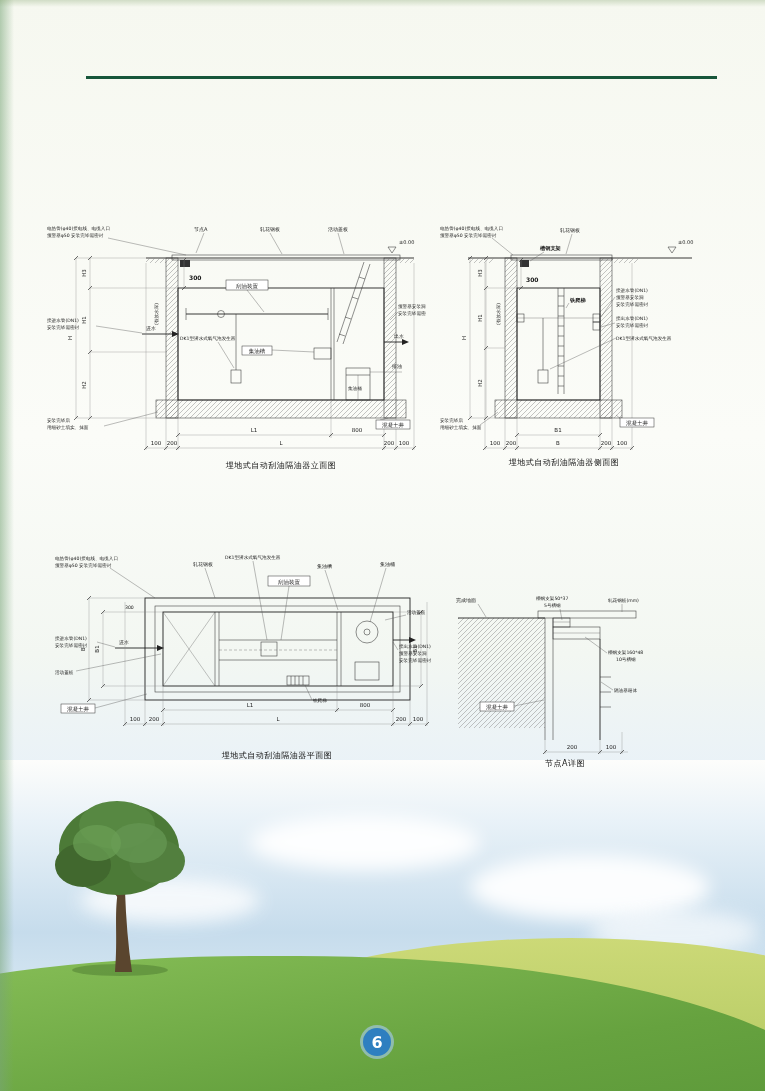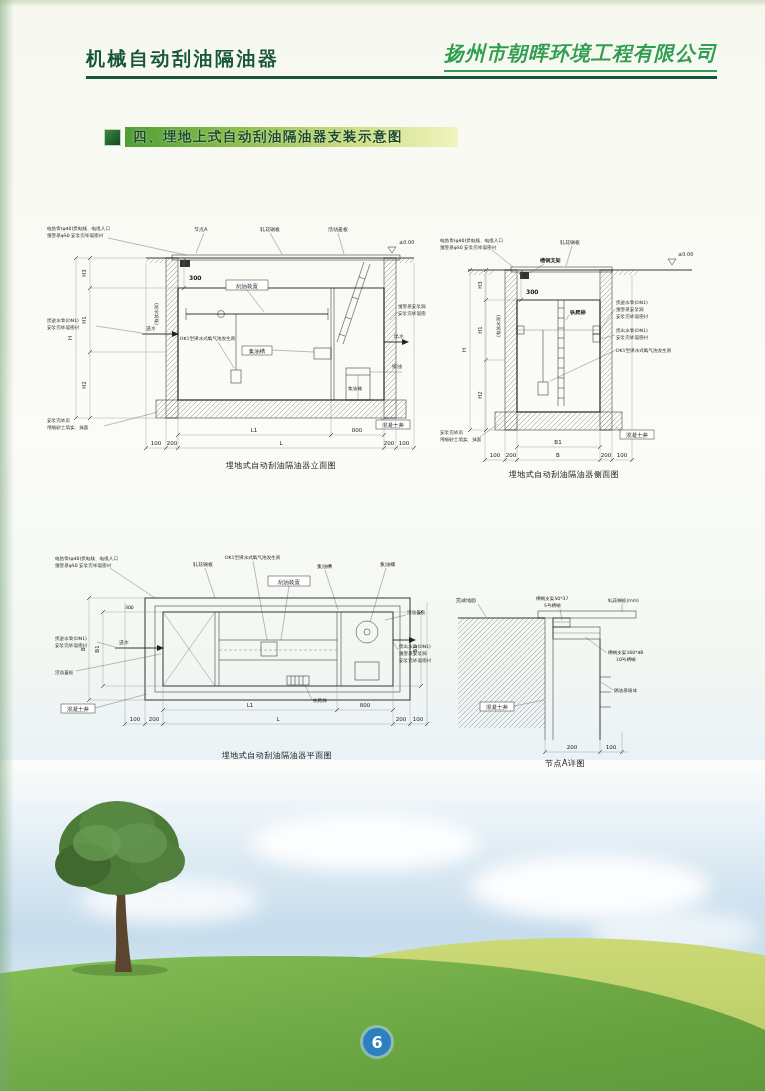--- a/index.html
+++ b/index.html
@@ -22,21 +22,21 @@
   .banner { position:absolute; left:104px; top:127px; display:flex; align-items:center; z-index:3; }
   .banner-sq { width:17px; height:17px; margin-right:4px; background:linear-gradient(135deg,#3b8a3e,#14481d); border:1px solid #bcd8bc; }
   .banner-bar { height:20px; display:flex; align-items:center; padding:0 55px 0 8px;
           background:linear-gradient(90deg,#4f9f35 0%, #8fbf4a 35%, #cfdf85 70%, #f0f4bf 100%); }
   .banner-text { font-size:13.5px; font-weight:bold; color:#1c4b2a; letter-spacing:1.5px; text-shadow:0 0 2px rgba(255,255,255,.85); }
 
   
   figure.fig { position:absolute; z-index:2; }
   .fig svg { display:block; }
   .fig1 { left:46px; top:222px; }
-  .fig2 { left:440px; top:234px; }
+  .fig2 { left:440px; top:222px; }
   .fig3 { left:55px; top:552px; }
   .fig4 { left:450px; top:592px; }
 
   
   svg text { font-family:"DejaVu Sans", sans-serif; fill:#1a1a1a; }
   .s   { fill:none; stroke:#333; stroke-width:.55; }
   .s8  { fill:none; stroke:#222; stroke-width:.9; }
   .wall{ fill:url(#hatch); stroke:#333; stroke-width:.55; }
   .thin{ fill:none; stroke:#555; stroke-width:.35; }
   .dash{ stroke-dasharray:3 2; }
@@ -71,32 +71,22 @@
           display:flex; align-items:center; justify-content:center; }
   .pageno span { color:#fff; font-size:16px; font-weight:bold; font-family:"DejaVu Sans",sans-serif; }
 </style>
 </head>
 <body>
 
 <div class="page">
   <div class="scan-strip"></div>
   <div class="scan-strip-top"></div>
 
-  <header class="hdr">
-    <div class="hdr-title">机械自动刮油隔油器</div>
-    <div class="hdr-company">扬州市朝晖环境工程有限公司</div>
-  </header>
   <div class="hdr-rule"></div>
 
-  <div class="banner">
-    <span class="banner-sq"></span>
-    <span class="banner-bar">
-      <span class="banner-text">四、埋地上式自动刮油隔油器支装示意图</span>
-    </span>
-  </div>
 
   <figure class="fig fig1">
   <svg viewBox="0 0 380 252" width="380" height="252">
     <defs>
       <pattern id="hatch" width="5" height="5" patternUnits="userSpaceOnUse">
         <path d="M0 5 L5 0" stroke="#8a8a8a" stroke-width="0.5"></path>
       </pattern>
     </defs>
     <g>
       <line x1="100" y1="36" x2="368" y2="36" class="s8"></line>

